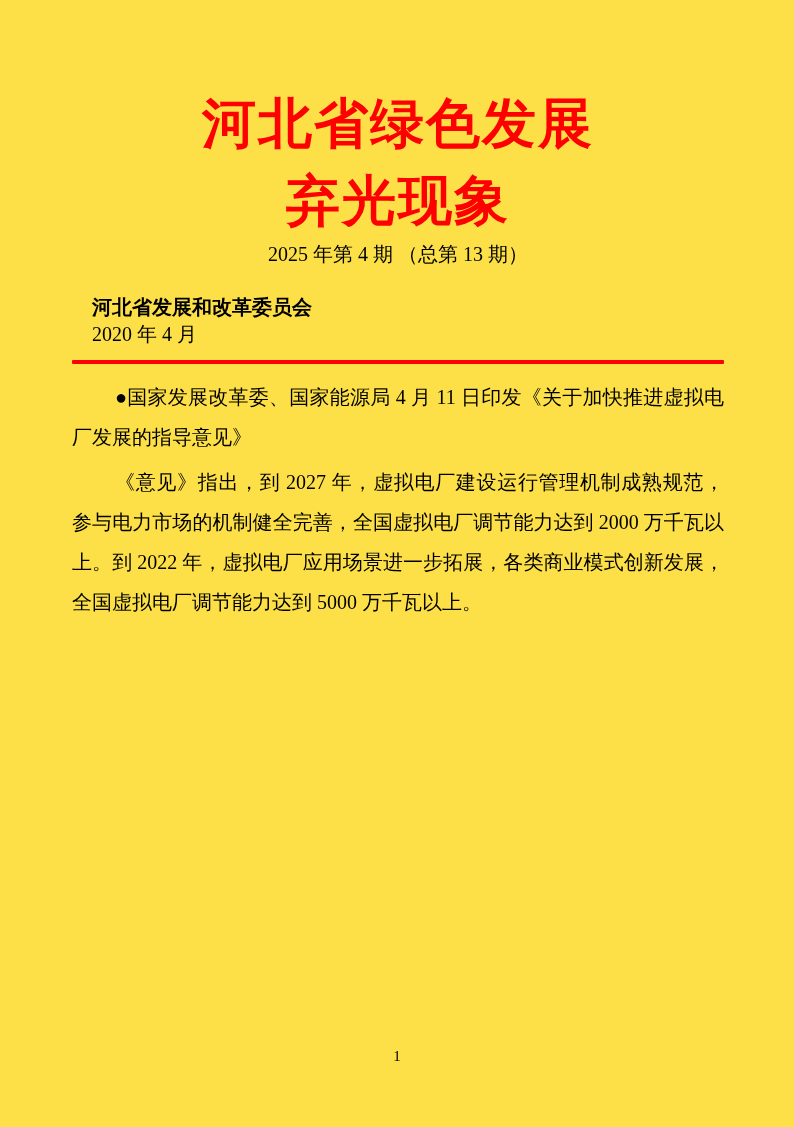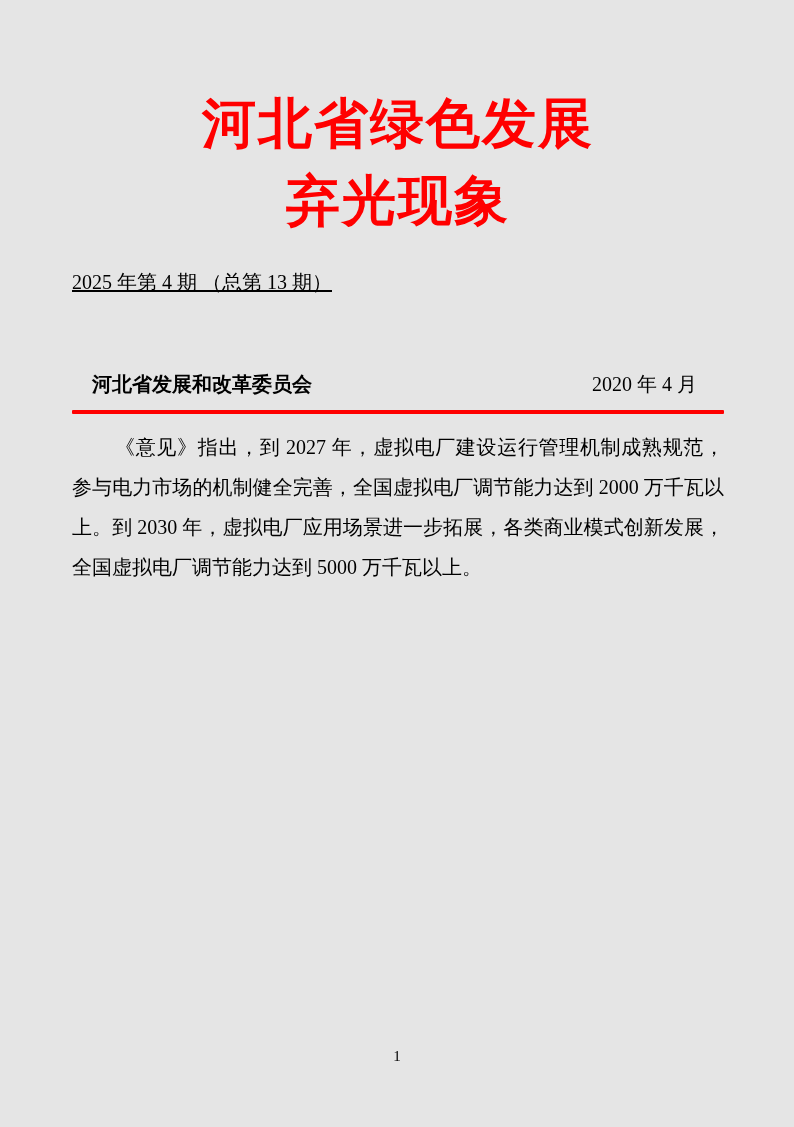--- a/index.html
+++ b/index.html
@@ -9,51 +9,50 @@
     height: 1127px;
     margin: 0 auto;
     position: relative;
     font-family: "Liberation Serif", "DejaVu Serif", serif;
     color: #000000;
     overflow: hidden;
   }
   .page {
     width: 794px;
     height: 1127px;
-    background: #e5e5e5;
+    background: #fde047;
     position: relative;
   }
   .content-col {
     padding: 0 70px 0 72px; 
   }
   .doc-title {
     padding-top: 86px;
     text-align: center;
     color: #ff0000;
     font-weight: bold;
     font-size: 54px;
     line-height: 77px;
     letter-spacing: 2px;
   }
   .issue-line {
-    margin-top: 28px;
-    text-align: left;
+    text-align: center;
     font-size: 20px;
     line-height: 28px;
-    text-decoration: underline;
   }
   .masthead-row {
-    margin-top: 75px;
+    margin-top: 26px;
     padding-left: 20px;
     padding-right: 27px;
     display: flex;
     justify-content: space-between;
     align-items: baseline;
     font-size: 20px;
     line-height: 27px;
+    flex-direction: column;
   }
   .org-name { font-weight: bold; }
   .issue-date { font-weight: normal; }
   .red-rule {
     margin-top: 12px;
     height: 4px;
     background: #ff0000;
     border-radius: 1px;
   }
   .section-heading {
@@ -104,20 +103,21 @@
 
     <div class="masthead-row">
       <span class="org-name">河北省发展和改革委员会</span>
       <span class="issue-date">2020 年 4 月</span>
     </div>
 
     <div class="red-rule"></div>
 
 
     <div class="body-text">
-      <p>《意见》指出，到 2027 年，虚拟电厂建设运行管理机制成熟规范，参与电力市场的机制健全完善，全国虚拟电厂调节能力达到 2000 万千瓦以上。到 2030 年，虚拟电厂应用场景进一步拓展，各类商业模式创新发展，全国虚拟电厂调节能力达到 5000 万千瓦以上。</p>
+      <p>●国家发展改革委、国家能源局 4 月 11 日印发《关于加快推进虚拟电厂发展的指导意见》</p>
+      <p>《意见》指出，到 2027 年，虚拟电厂建设运行管理机制成熟规范，参与电力市场的机制健全完善，全国虚拟电厂调节能力达到 2000 万千瓦以上。到 2022 年，虚拟电厂应用场景进一步拓展，各类商业模式创新发展，全国虚拟电厂调节能力达到 5000 万千瓦以上。</p>
     </div>
 
   </div>
 
   <div class="page-number">1</div>
 
 </div>
 
 </body></html>

